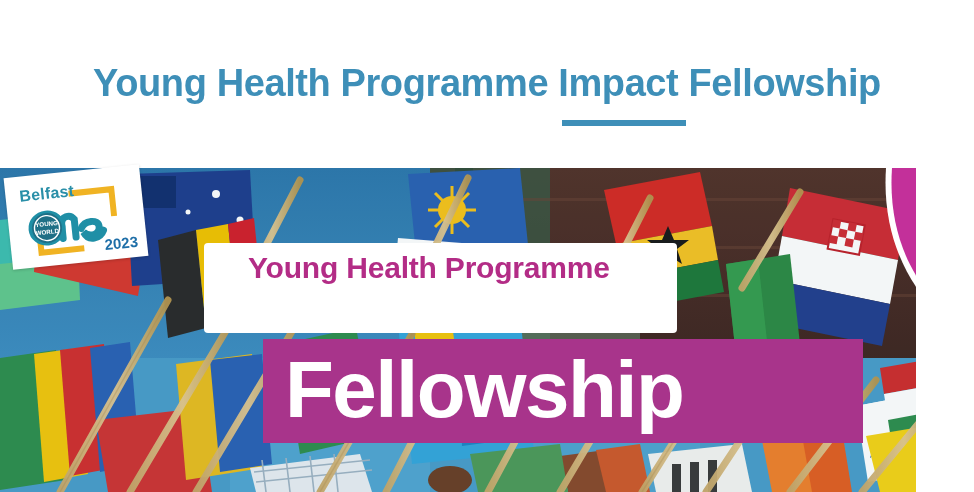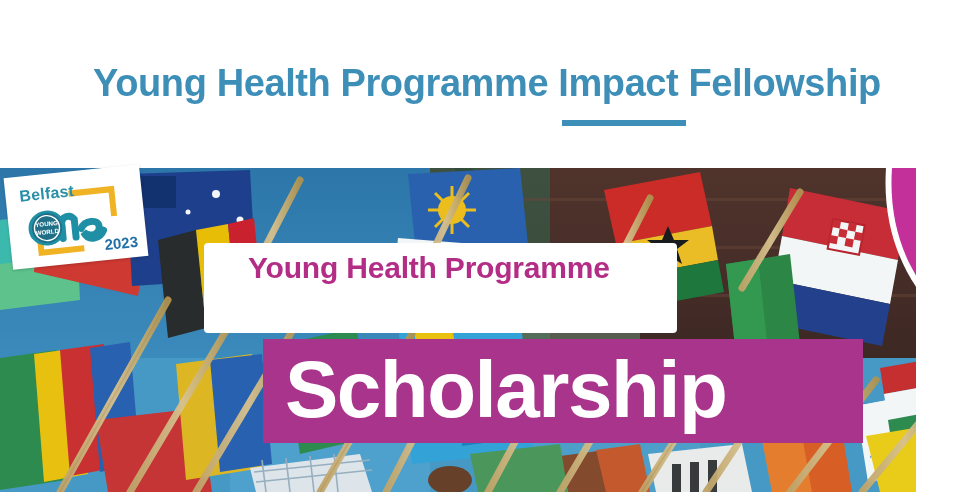--- a/index.html
+++ b/index.html
@@ -392,16 +392,16 @@
       <div class="logo-belfast">Belfast</div>
       <div class="logo-year">2023</div>
     </div>
   </div>
 
   <div class="whitebox">
     <div class="whitebox-line wb-l1">Young Health Programme</div>
   </div>
 
   <div class="scholarship-band">
-    <div class="scholarship-text">Scholarship</div>
+    <div class="scholarship-text">Fellowship</div>
   </div>
 
 </div>
 
 </body></html>

